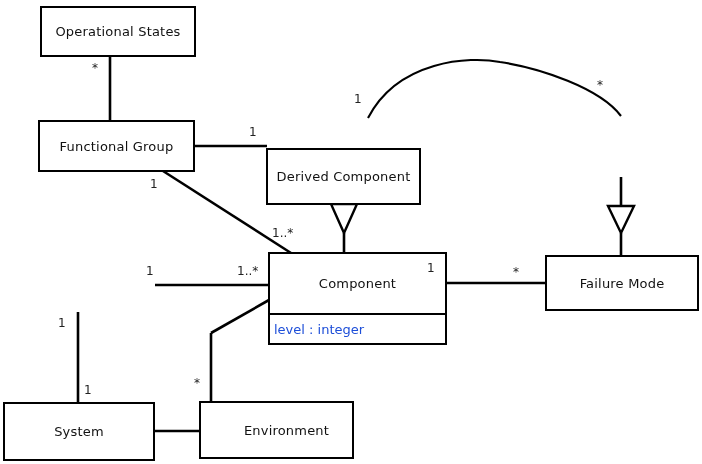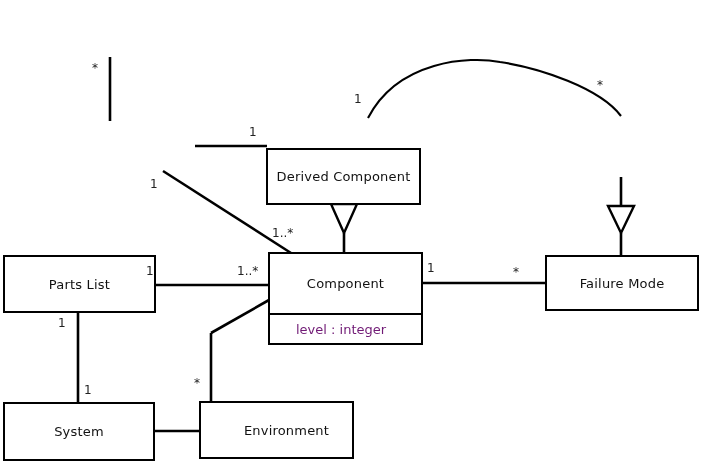--- a/index.html
+++ b/index.html
@@ -39,23 +39,23 @@
     font-size: 13px;
     color: #111111;
     letter-spacing: 0.2px;
     white-space: nowrap;
   }
   .class-attr-compartment {
     border-top: 2px solid #000000;
     height: 28px;
     display: flex;
     align-items: center;
-    padding-left: 26px;
+    padding-left: 4px;
     font-size: 13px;
-    color: #701a75;
+    color: #1d4ed8;
     white-space: nowrap;
   }
   .multiplicity {
     position: absolute;
     font-size: 12px;
     color: #222222;
     background: transparent;
     z-index: 3;
     white-space: nowrap;
     line-height: 1;
@@ -89,32 +89,35 @@
     <line x1="78" y1="312" x2="78" y2="403" stroke="#000000" stroke-width="2.6"></line>
 
     <line x1="422" y1="283" x2="546" y2="283" stroke="#000000" stroke-width="2.6"></line>
 
     <line x1="269" y1="300" x2="211" y2="333" stroke="#000000" stroke-width="2.6"></line>
     <line x1="211" y1="333" x2="211" y2="402" stroke="#000000" stroke-width="2.6"></line>
 
     <line x1="154" y1="431" x2="200" y2="431" stroke="#000000" stroke-width="2.6"></line>
   </svg>
 
+  <div class="uml-class" style="left:40px; top:6px; width:156px; height:51px;">
+    <div class="class-name-compartment">Operational States</div>
+  </div>
 
+  <div class="uml-class" style="left:38px; top:120px; width:157px; height:52px;">
+    <div class="class-name-compartment">Functional Group</div>
+  </div>
 
   <div class="uml-class" style="left:266px; top:118px; width:155px; height:57px;margin-top:30px;">
     <div class="class-name-compartment">Derived Component</div>
   </div>
 
 
-  <div class="uml-class" style="left:3px; top:255px; width:153px; height:58px;">
-    <div class="class-name-compartment">Parts List</div>
-  </div>
 
-  <div class="uml-class" style="left:268px; top:252px; width:155px; height:93px;">
+  <div class="uml-class" style="left:268px; top:252px; width:179px; height:93px;">
     <div class="class-name-compartment">Component</div>
     <div class="class-attr-compartment">level : integer</div>
   </div>
 
   <div class="uml-class" style="left:545px; top:255px; width:154px; height:56px;">
     <div class="class-name-compartment">Failure Mode</div>
   </div>
 
   <div class="uml-class" style="left:3px; top:402px; width:152px; height:59px;">
     <div class="class-name-compartment">System</div>

